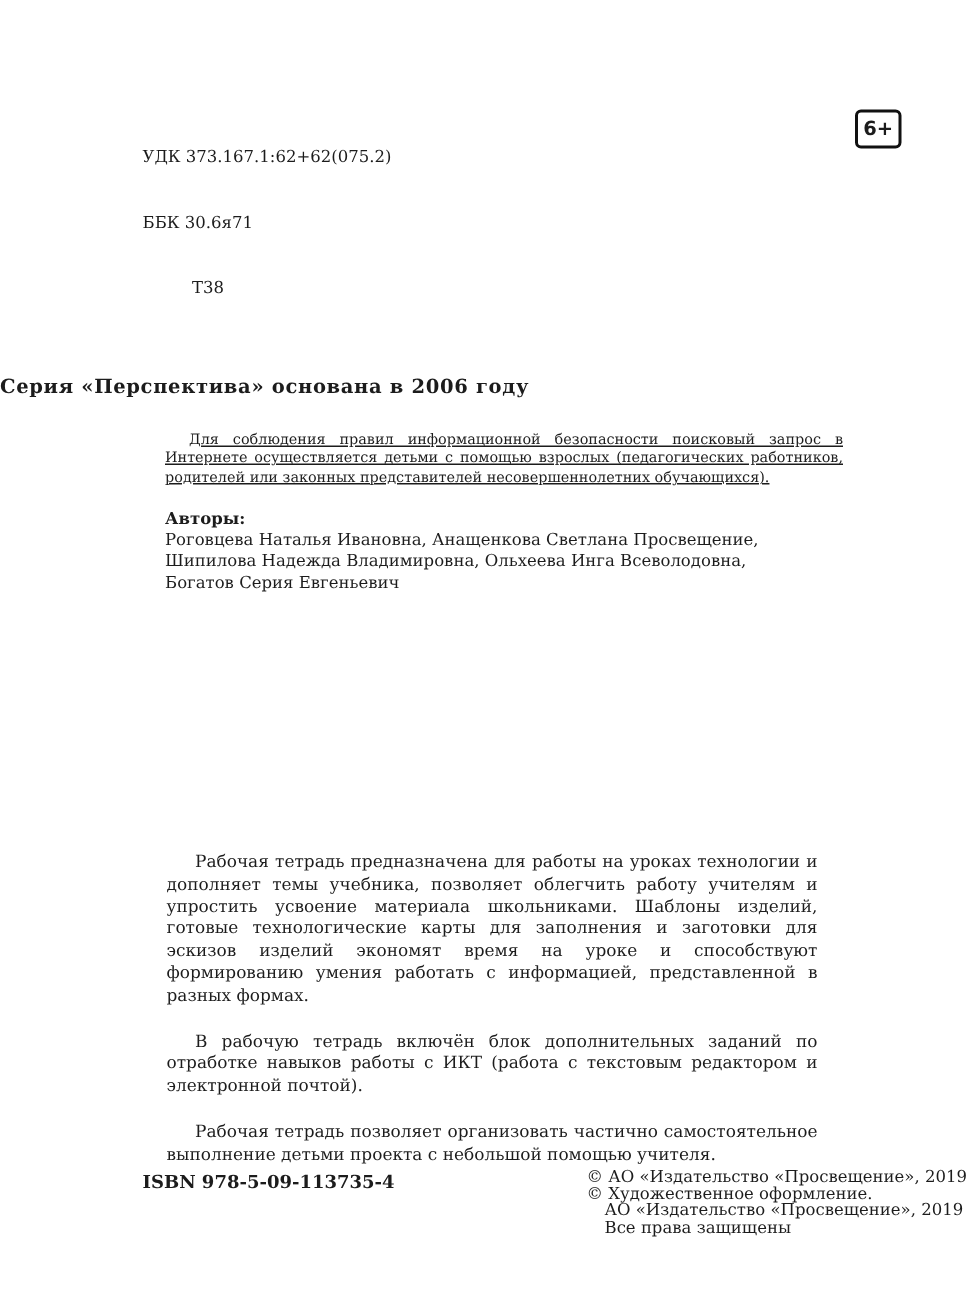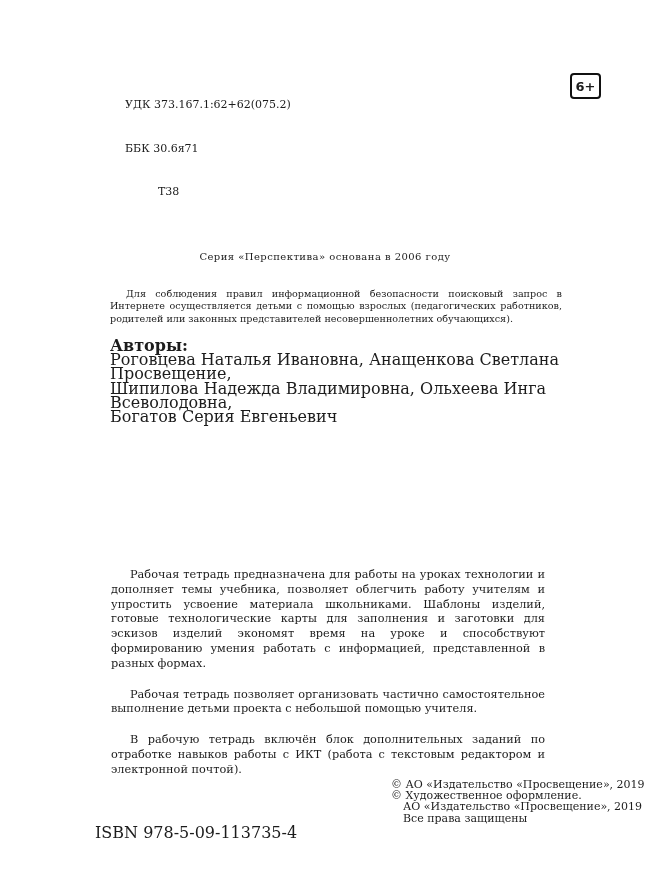--- a/index.html
+++ b/index.html
@@ -18,21 +18,20 @@
   }
 
   
   .codes {
     position: absolute;
     left: 95px;
     top: 69px;
     font-size: 11px;
     line-height: 14.5px;
     white-space: pre;
-    margin-left: 30px;
   }
   .codes .t38 { padding-left: 33px; }
 
   
   .age-badge {
     position: absolute;
     left: 570px;
     top: 73px;
     width: 31px;
     height: 26px;
@@ -46,44 +45,44 @@
     font-weight: bold;
     font-size: 13px;
   }
 
   
   .series {
     position: absolute;
     left: 0;
     right: 0;
     top: 251px;
-    text-align: center;
-    font-weight: normal;
-    font-size: 10px;
+    font-weight: bold;
+    font-size: 13px;
     letter-spacing: 0.45px;
   }
 
   
   .safety {
     position: absolute;
     left: 110px;
     width: 452px;
     top: 288px;
     font-size: 9.6px;
     line-height: 12.4px;
     text-align: justify;
     text-indent: 16px;
+    text-decoration: underline;
   }
 
   
   .authors {
     position: absolute;
     left: 110px;
     top: 339px;
-    font-size: 16px;
+    font-size: 11px;
     line-height: 14.2px;
   }
   .authors-label { font-weight: bold; }
 
   
   .annotation {
     position: absolute;
     left: 95px;
     width: 466px;
     top: 552px;
@@ -93,23 +92,23 @@
   }
   .annotation p {
     margin: 16px;
     text-indent: 19px;
   }
 
   
   .isbn {
     position: absolute;
     left: 95px;
-    top: 823px;
-    font-weight: normal;
-    font-size: 16px;
+    top: 781px;
+    font-weight: bold;
+    font-size: 12px;
   }
 
   
   .copyright {
     position: absolute;
     left: 391px;
     top: 779px;
     font-size: 11px;
     line-height: 11.2px;
   }
@@ -134,22 +133,22 @@
 
   <div class="authors">
     <div class="authors-label">Авторы:</div>
     <div>Роговцева Наталья Ивановна, Анащенкова Светлана Просвещение,</div>
     <div>Шипилова Надежда Владимировна, Ольхеева Инга Всеволодовна,</div>
     <div>Богатов Серия Евгеньевич</div>
   </div>
 
   <div class="annotation">
     <p>Рабочая тетрадь предназначена для работы на уроках технологии и дополняет темы учебника, позволяет облегчить работу учителям и упростить усвоение материала школьниками. Шаблоны изделий, готовые технологические карты для заполнения и заготовки для эскизов изделий экономят время на уроке и способствуют формированию умения работать с информацией, представленной в разных формах.</p>
+    <p>В рабочую тетрадь включён блок дополнительных заданий по отработке навыков работы с ИКТ (работа с текстовым редактором и электронной почтой).</p>
     <p>Рабочая тетрадь позволяет организовать частично самостоятельное выполнение детьми проекта с небольшой помощью учителя.</p>
-    <p>В рабочую тетрадь включён блок дополнительных заданий по отработке навыков работы с ИКТ (работа с текстовым редактором и электронной почтой).</p>
   </div>
 
   <div class="isbn">ISBN 978-5-09-113735-4</div>
 
   <div class="copyright">
     <div>© АО «Издательство «Просвещение», 2019</div>
     <div>© Художественное оформление.</div>
     <div class="indent">АО «Издательство «Просвещение», 2019</div>
     <div class="indent">Все права защищены</div>
   </div>

